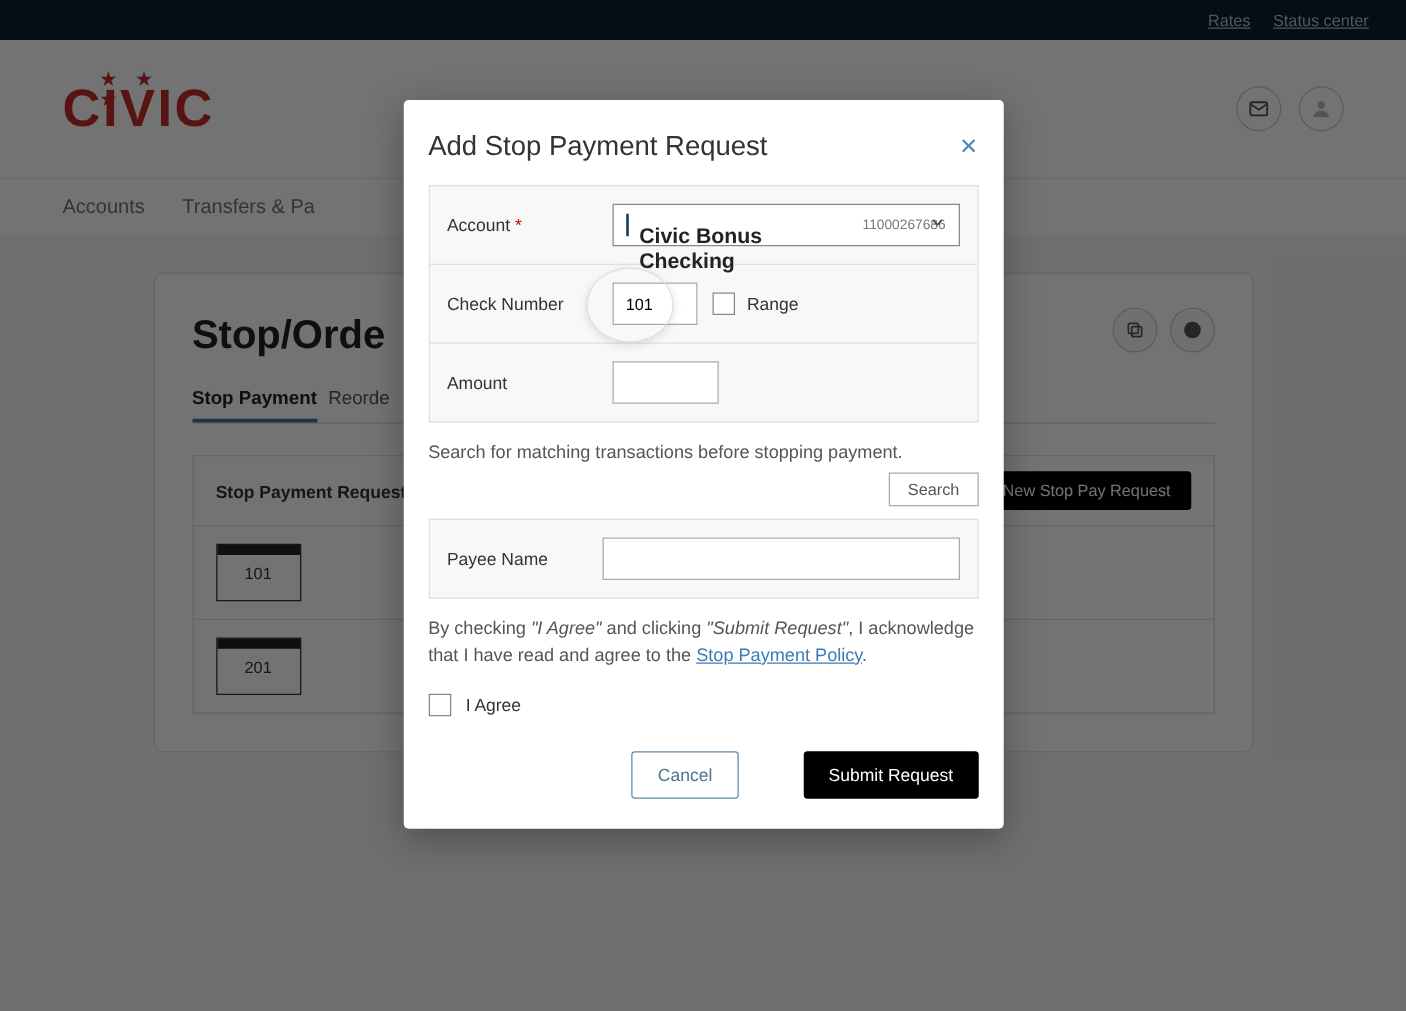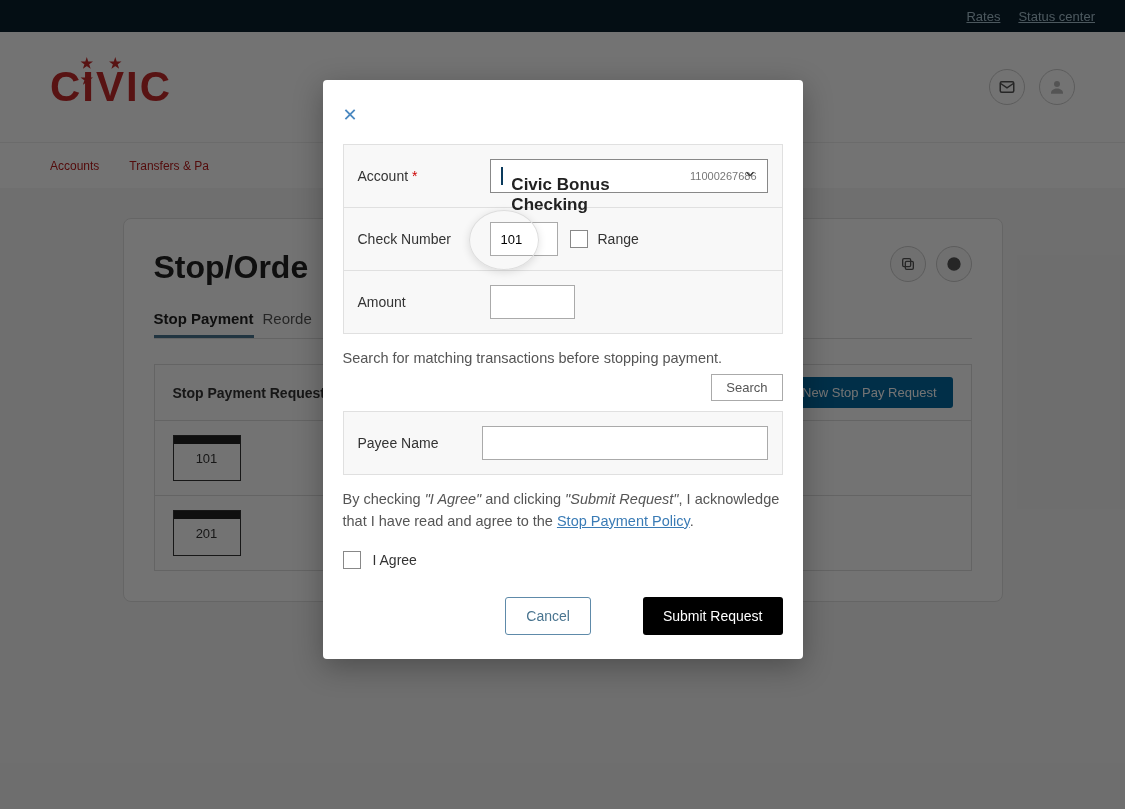--- a/index.html
+++ b/index.html
@@ -9,36 +9,36 @@
     .top-bar a { color: #a8c3d0; text-decoration: underline; font-size: 13px; }
     
     .header { background: #fff; height: 110px; display: flex; align-items: center; padding: 0 50px; justify-content: space-between; }
     .logo { color: #c42b2b; font-size: 42px; font-weight: bold; letter-spacing: 2px; position: relative; }
     .logo-stars { position: absolute; top: -8px; left: 50%; transform: translateX(-50%); color: #c42b2b; font-size: 14px; letter-spacing: 6px; }
     .header-icons { display: flex; gap: 14px; }
     .icon-circle { width: 36px; height: 36px; border: 1px solid #ccc; border-radius: 50%; display: flex; align-items: center; justify-content: center; color: #666; cursor: pointer; }
     .icon-circle svg { width: 18px; height: 18px; }
     
     .nav { background: #fff; border-top: 1px solid #eee; padding: 0 50px; height: 46px; display: flex; align-items: center; gap: 30px; }
-    .nav-item { font-size: 12px; color: #b91c1c; cursor: pointer; }
+    .nav-item { font-size: 16px; color: #737373; cursor: pointer; }
     
     .content-area { padding: 30px 50px; background: #f5f5f5; }
     .card { background: #fff; border: 1px solid #e0e0e0; border-radius: 8px; padding: 30px 30px; max-width: 880px; margin: 0 auto; }
     .page-title { font-size: 32px; font-weight: bold; color: #222; margin-bottom: 20px; }
     .tabs { display: flex; gap: 9px; border-bottom: 1px solid #ddd; margin-bottom: 25px; }
     .tab { padding: 8px 0; font-size: 15px; color: #555; cursor: pointer; border-bottom: 3px solid transparent; }
     .tab.active { font-weight: bold; color: #222; border-bottom-color: #4a7590; }
     
     .card-header-row { display: flex; justify-content: flex-end; gap: 10px; margin: -60px 0 20px 0; }
     .small-icon-btn { width: 36px; height: 36px; border: 1px solid #ccc; border-radius: 50%; background: #f8f8f8; display: flex; align-items: center; justify-content: center; cursor: pointer; }
     .small-icon-btn svg { width: 16px; height: 16px; fill: #555; }
     
     .requests-box { border: 1px solid #ddd; }
     .requests-header { display: flex; justify-content: space-between; align-items: center; padding: 12px 18px; font-size: 14px; font-weight: bold; color: #333; }
-    .new-req-btn { background: #0369a1; color: #fff; border: none; padding: 8px 16px; font-size: 13px; border-radius: 3px; cursor: pointer; }
+    .new-req-btn { background: #000000; color: #fff; border: none; padding: 8px 16px; font-size: 13px; border-radius: 3px; cursor: pointer; }
     .req-row { border-top: 1px solid #ddd; padding: 14px 18px; display: flex; align-items: center; }
     .check-chip { width: 68px; height: 46px; border: 1px solid #333; position: relative; display: flex; align-items: center; justify-content: center; font-size: 13px; color: #333; background: #fff; }
     .check-chip::before { content: ''; position: absolute; top: 0; left: 0; right: 0; height: 8px; background: #222; }
     
     .overlay { position: absolute; inset: 0; background: rgba(0,0,0,0.55); display: flex; align-items: flex-start; justify-content: center; padding-top: 80px; }
     
     .modal { background: #fff; width: 480px; border-radius: 4px; box-shadow: 0 8px 30px rgba(0,0,0,0.3); padding: 24px 20px; }
     .modal-title { font-size: 22px; color: #333; font-weight: 500; }
     .close-btn { float: right; color: #4a88c0; cursor: pointer; font-size: 18px; background: none; border: none; }
     .modal-header { display: flex; justify-content: space-between; align-items: center; margin-bottom: 18px; }
@@ -153,20 +153,21 @@
       <div class="req-row">
         <div class="check-chip">201</div>
       </div>
     </div>
   </div>
 </div>
 
 <div class="overlay">
   <div class="modal">
     <div class="modal-header">
+      <div class="modal-title">Add Stop Payment Request</div>
       <button class="close-btn">✕</button>
     </div>
 
     <div class="form-section">
       <div class="form-row">
         <div class="form-label"><span>Account</span> <span class="req-star">*</span></div>
         <div class="select-box">
           <div class="marker"></div>
           <span class="acct-name">Civic Bonus Checking</span>
           <span class="acct-num">11000267686</span>

